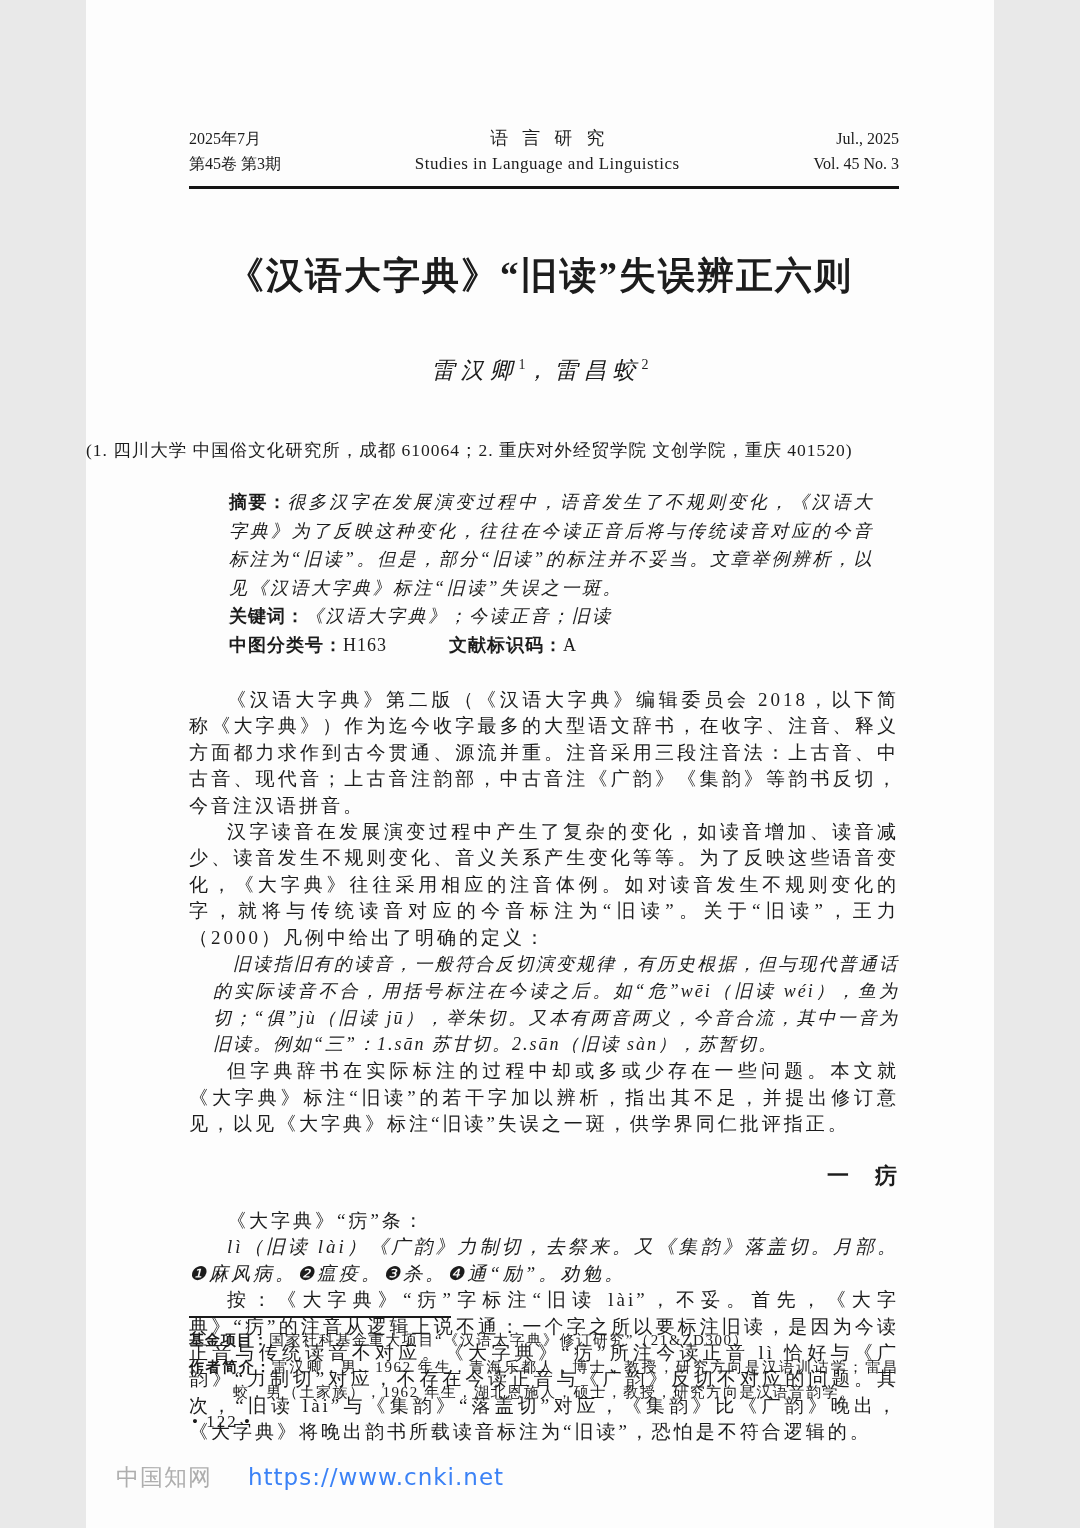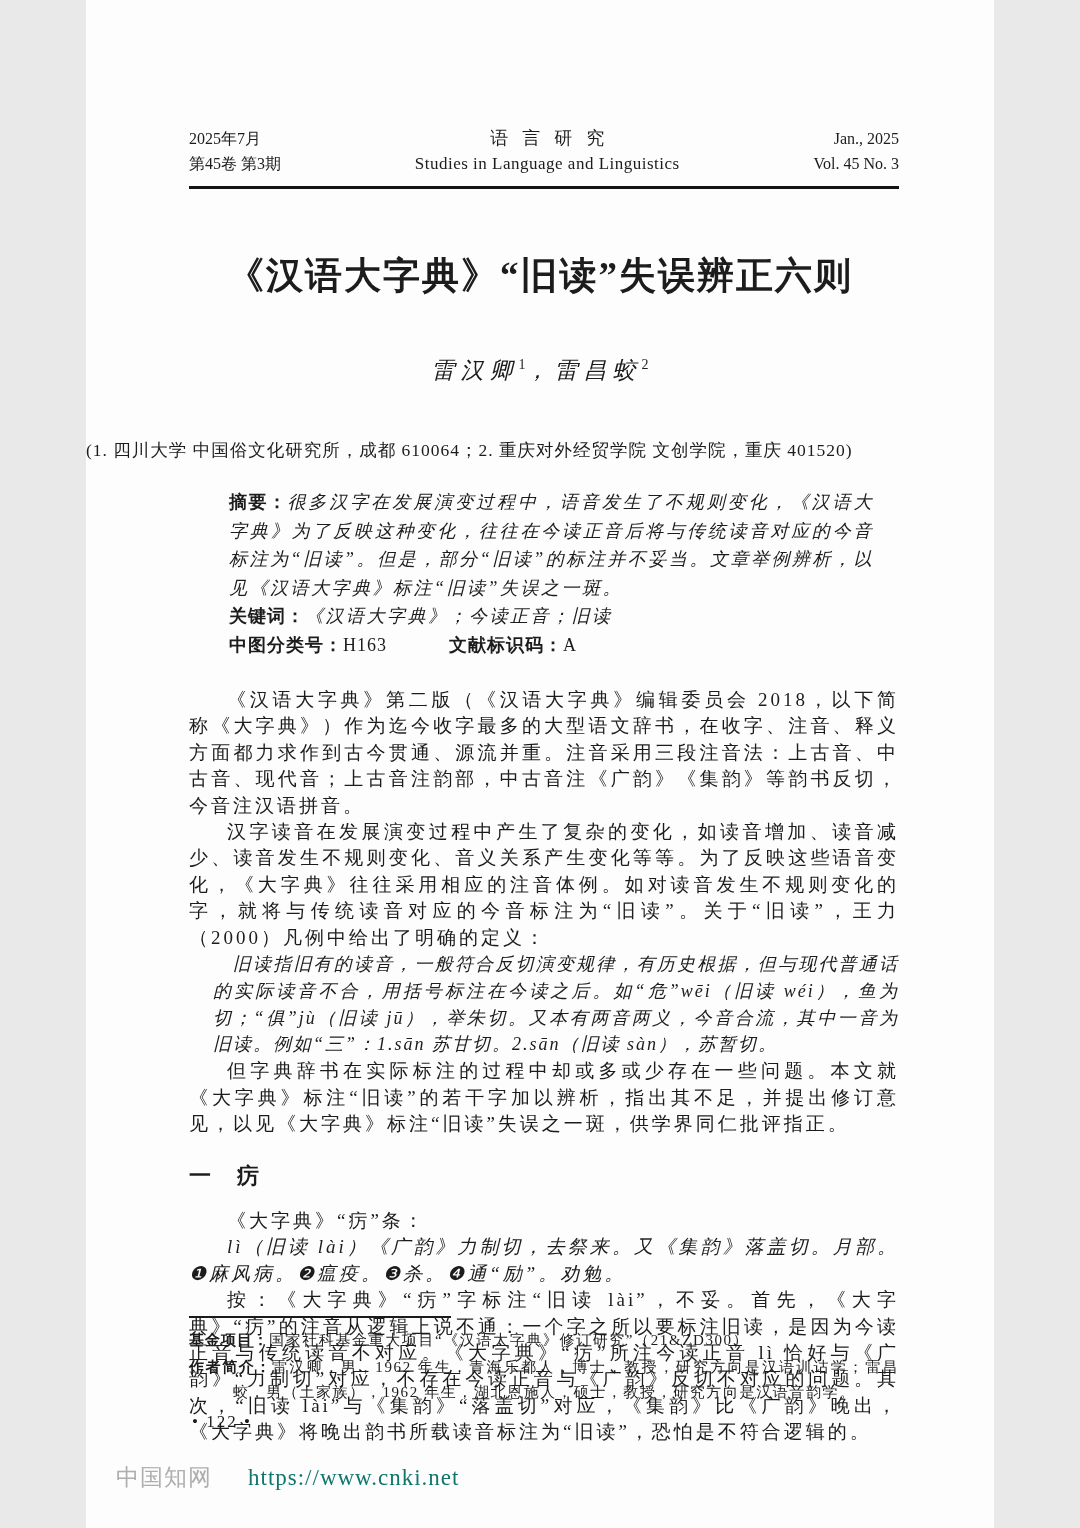--- a/index.html
+++ b/index.html
@@ -62,21 +62,21 @@
   }
   .body p{margin:0;}
   .indent{text-indent:2em;}
   .quote{
     margin-left:24px !important;
     font-size:18px;line-height:26.8px;letter-spacing:2px;
     text-indent:1.1em;
     font-family:Liberation Serif, serif;
   }
   .section-heading{
-    margin:26px 0 18px;text-align:left;
+    margin:26px 0 18px;text-align:right;
     font-size:22px;font-weight:bold;letter-spacing:2px;
   }
   
   .footnotes{
     position:absolute;left:103px;right:95px;top:1316px;
     font-size:15px;line-height:25.5px;letter-spacing:1.6px;
     text-align:justify;
   }
   .fn-rule{width:262px;border-top:2px solid #1a1a1a;margin-bottom:9px;}
   .footnotes p{margin:0;}
@@ -84,38 +84,38 @@
   .page-number{
     position:absolute;left:106px;top:1412px;
     font-size:17px;letter-spacing:2px;
   }
   .watermark{
     position:absolute;left:30px;top:1462px;
     font-family:"DejaVu Sans","Liberation Sans",sans-serif;
     font-size:23px;color:#aeaeae;letter-spacing:1px;
     display:flex;gap:36px;align-items:baseline;
   }
-  .wm-url{color:#0f766e;text-decoration:none;cursor:pointer;font-family:Liberation Serif, serif;}
+  .wm-url{color:#3b82f6;text-decoration:none;cursor:pointer;}
 </style>
 </head>
 <body>
 
 <div class="page">
 
   <div class="header">
     <div class="h-left">
       <div>2025年7月</div>
       <div>第45卷 第3期</div>
     </div>
     <div class="h-center">
       <div class="journal-cn">语言研究</div>
       <div class="journal-en">Studies in Language and Linguistics</div>
     </div>
     <div class="h-right">
-      <div>Jan., 2025</div>
+      <div>Jul., 2025</div>
       <div>Vol. 45  No. 3</div>
     </div>
   </div>
 
   <h1 class="title">《汉语大字典》“旧读”失误辨正六则</h1>
 
   <div class="authors"><span>雷汉卿</span><sup>1</sup><span>，</span><span>雷昌蛟</span><sup>2</sup></div>
 
   <div class="affiliation">(1. 四川大学 中国俗文化研究所，成都 610064；2. 重庆对外经贸学院 文创学院，重庆 401520)</div>
 

